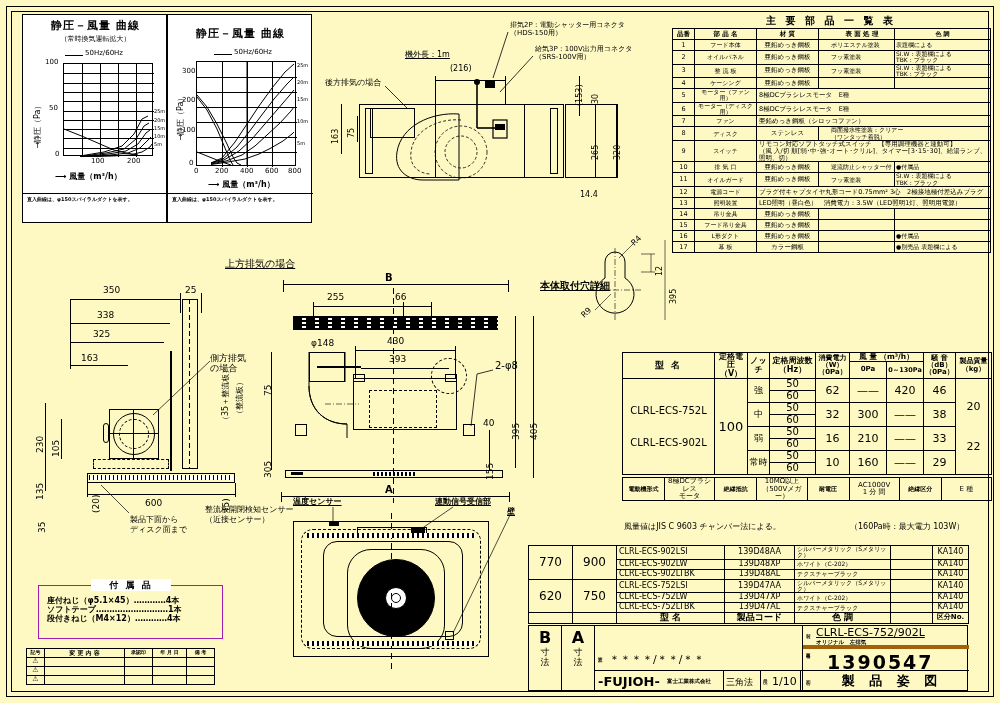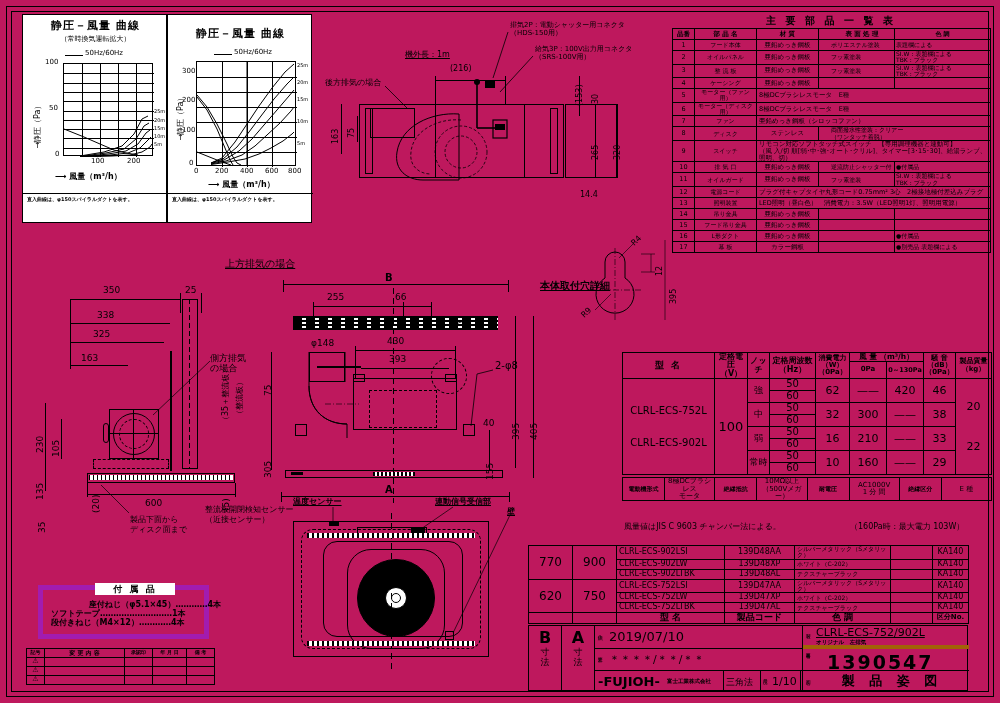--- a/index.html
+++ b/index.html
@@ -10,21 +10,21 @@
   body {
     width: 1000px; height: 703px;
     font-family: "DejaVu Sans", "Liberation Sans", sans-serif;
     color: #000;
     overflow: hidden;
     position: relative;
   }
   #sheet {
     position: absolute; left: 0; top: 0;
     width: 1000px; height: 703px;
-    background: #be185d;
+    background: #fef9c3;
   }
   .frame {
     position: absolute;
     left: 6px; top: 6px; width: 988px; height: 691px;
     border: 1.5px solid #000;
   }
   .frame2 {
     position: absolute;
     left: 11px; top: 11px; width: 978px; height: 681px;
     border: 1px solid #000;
@@ -589,25 +589,25 @@
       <line x1="48" y1="10" x2="48" y2="26" stroke="#000" stroke-width="0.7"></line>
       <line x1="168" y1="10" x2="136" y2="32" stroke="#000" stroke-width="0.7"></line>
       <line x1="225" y1="18" x2="168" y2="136" stroke="#000" stroke-width="0.7"></line>
     </svg>
     <div class="abs t8 b ul" style="left:222px; top:10px;">壁</div>
   </div>
 
   <div class="abs t8" style="left:205px; top:505px; white-space:pre-line; line-height:1.3;">整流板開閉検知センサー
 （近接センサー）</div>
 
-  <div class="abs" style="left:38px; top:585px; width:171px; height:54px; border:5px solid #a21caf;">
+  <div class="abs" style="left:38px; top:585px; width:185px; height:54px; border:1px solid #a21caf;">
     <div class="abs" style="left:52px; top:-7px; width:80px; height:12px; background:#fff;"></div>
     <div class="abs ctr t9 b" style="left:52px; top:-6px; width:80px; letter-spacing:2px;">付  属  品</div>
     <div id="acc-list" class="abs t8 b" style="left:8px; top:10px; width:170px;">
-        <div style="white-space: nowrap; text-align: right;"><span>座付ねじ（φ5.1×45）</span><span>…………</span><span>4本</span></div>
+        <div style="white-space: nowrap;"><span>座付ねじ（φ5.1×45）</span><span>…………</span><span>4本</span></div>
         <div style="white-space: nowrap;"><span>ソフトテープ</span><span>………………………</span><span>1本</span></div>
         <div style="white-space: nowrap;"><span>段付きねじ（M4×12）</span><span>…………</span><span>4本</span></div>
       </div>
   </div>
 
   <div class="abs" style="left:26px; top:648px;">
     <table class="g" id="rev-table" style="width:188px;">
       <thead>
         <tr>
           <th style="width:18px; font-size:5px; height:9px;">記号</th>
@@ -813,24 +813,20 @@
 
     <div class="abs ctr" style="left:0; top:0; width:33px; height:66px; border-right:1px solid #000; padding-top:4px;">
       <div class="t16 b" style="line-height:1;">B</div>
       <div class="t9" style="margin-top:1px;">寸<br>法</div>
     </div>
     <div class="abs ctr" style="left:33px; top:0; width:33px; height:66px; border-right:1px solid #000; padding-top:4px;">
       <div class="t16 b" style="line-height:1;">A</div>
       <div class="t9" style="margin-top:1px;">寸<br>法</div>
     </div>
 
-    <div class="abs" style="left:66px; top:0; width:207px; height:23px; border-bottom:1px solid #000;">
-      <span class="abs tiny" style="left:2px; top:5px; writing-mode:vertical-rl; font-size:5px;">作成</span>
-      <span class="abs t13" style="left:14px; top:4px;">2019/07/10</span>
-    </div>
     <div class="abs" style="left:66px; top:23px; width:207px; height:22px; border-bottom:1px solid #000;">
       <span class="abs tiny" style="left:2px; top:4px; writing-mode:vertical-rl; font-size:5px;">更新</span>
       <span class="abs t11" style="left:14px; top:5px;">＊＊＊＊/＊＊/＊＊</span>
     </div>
 
     <div class="abs" style="left:66px; top:45px; width:207px; height:21px;">
       <span class="abs t13 b" style="left:3px; top:4px;">-FUJIOH-</span>
       <span class="abs tiny b" style="left:72px; top:8px; font-size:5.5px;">富士工業株式会社</span>
       <span class="abs" style="left:128px; top:0; width:1px; height:21px; background:#000;"></span>
       <span class="abs t9" style="left:131px; top:6px;">三角法</span>

